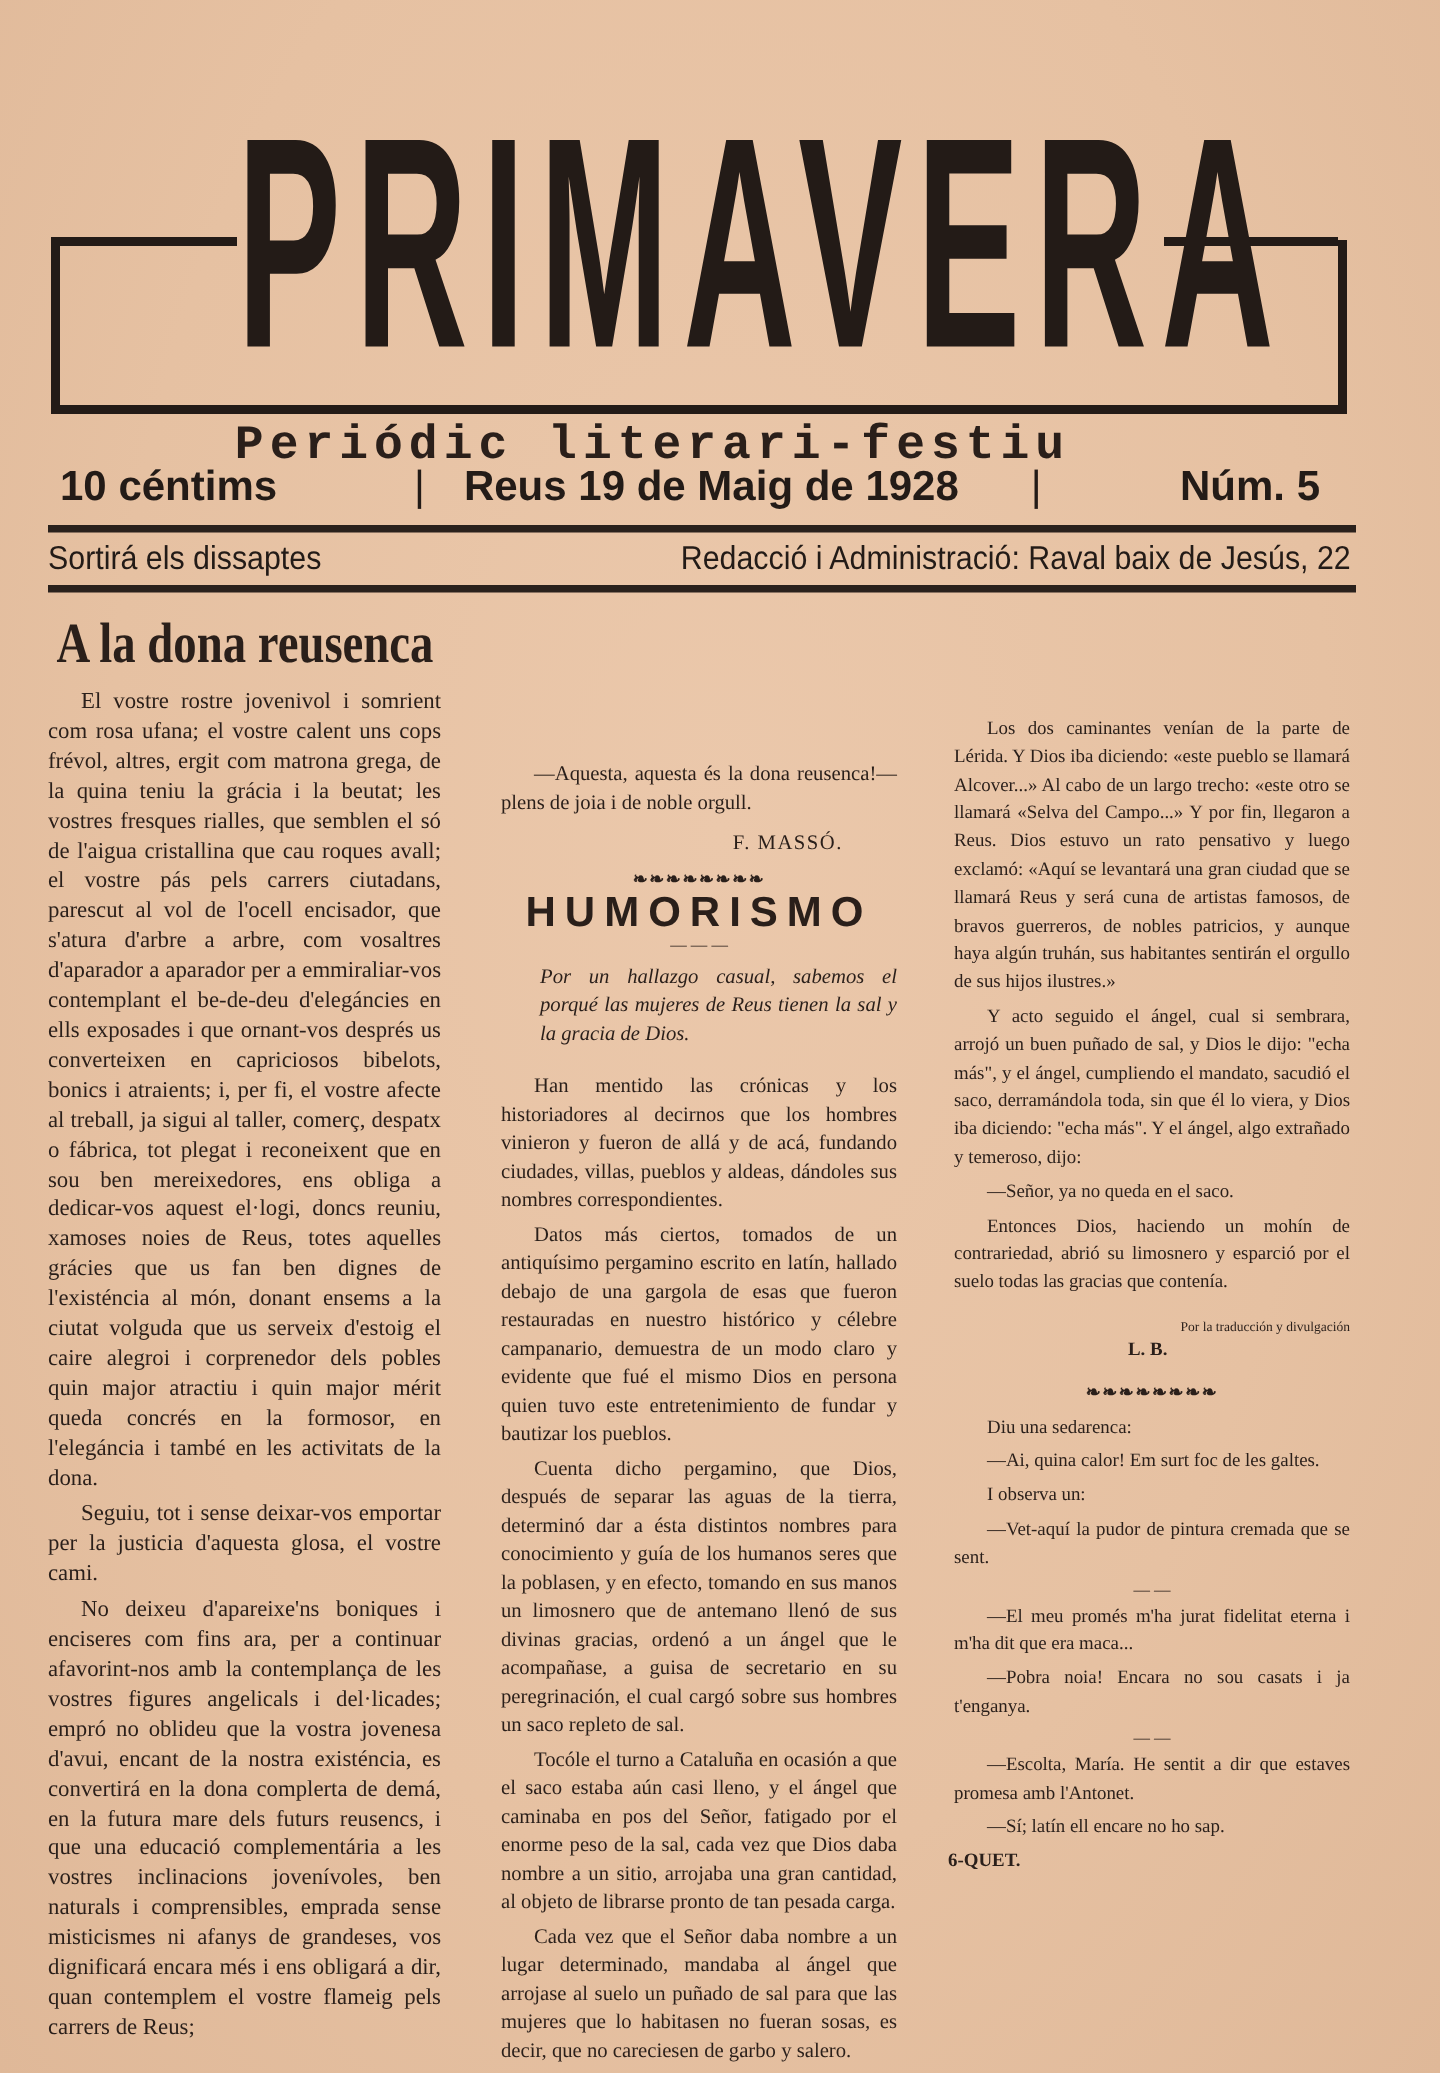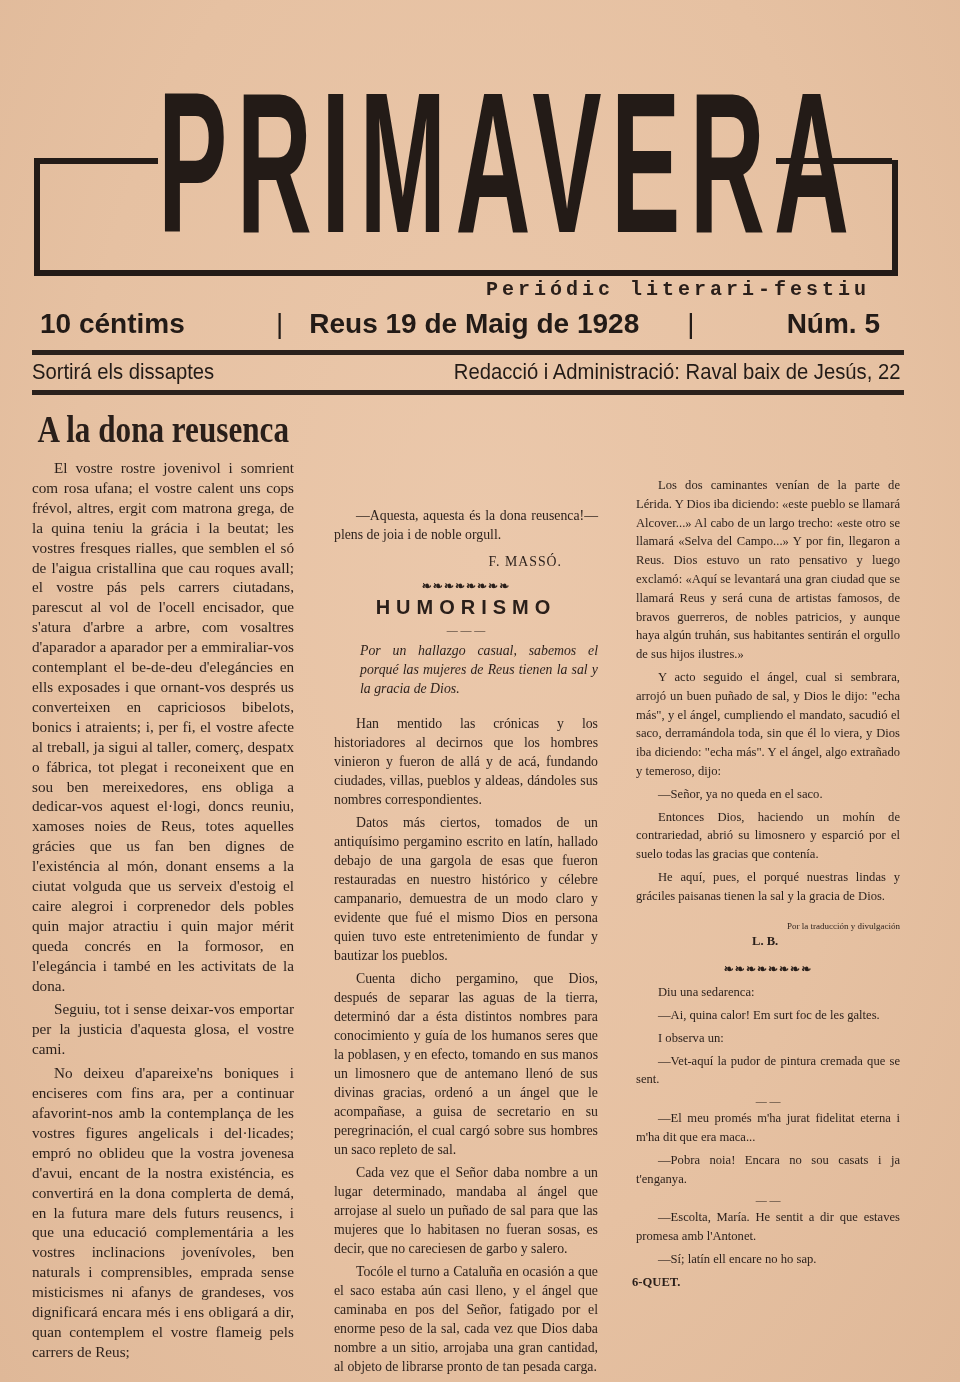--- a/index.html
+++ b/index.html
@@ -22,22 +22,22 @@
     .mast-top-right { position:absolute; left:776px; top:158px; width:116px; height:6px; background:#231b17; }
     .mast-title {
       position:absolute; left:158px; top:68px; width:620px; height:190px;
       display:flex; align-items:center; justify-content:space-between;
       font-family:"Liberation Sans", sans-serif; font-weight:bold;
       font-size:200px; line-height:1; color:#231b17;
       transform:scaleX(0.52); transform-origin:left center;
       letter-spacing:18px; white-space:nowrap;
     }
     .subtitle {
-      position:absolute; left:0; width:870px; top:278px; text-align:right;
-      font-family:"Liberation Mono", monospace; font-size:20px; letter-spacing:4px;
+      position:absolute; left:0; width:870px; top:278px; text-align:center;
+      font-family:"Liberation Mono", monospace; font-size:32px; letter-spacing:4px;
       color:#2a1f1a; font-weight:bold;
     }
     .infobar {
       position:absolute; left:40px; top:308px; width:840px; height:40px;
       display:flex; 
       font-family:"Liberation Sans", sans-serif; font-weight:bold; font-size:28px; color:#231b17;
     }
     .infobar .sep { font-weight:normal; font-size:28px; margin:0 26px; }
     .infobar .price { width:210px; }
     .infobar .date { margin-left:0; }
@@ -62,21 +62,21 @@
 
     .head1 {
       font-family:"Liberation Serif", serif; font-weight:bold; font-size:38px; line-height:50px;
       text-align:center; transform:scaleX(0.82); transform-origin:left center; width:330px;
       margin-bottom:2px; white-space:nowrap;
     }
     .sign { text-align:right; padding-right:40px; margin:8px 0 4px; letter-spacing:1px; }
     .orn { text-align:center; font-size:12px; font-weight:bold; letter-spacing:1px; margin:6px 0 2px; }
     .humor {
       text-align:center; font-family:"Liberation Sans", sans-serif; font-weight:bold;
-      font-size:20px; letter-spacing:6px; margin:0 0 8px;
+      font-size:28px; letter-spacing:6px; margin:0 0 8px;
     }
     .dash { text-align:center; font-size:11px; line-height:10px; margin-bottom:6px; }
     .intro { font-style:italic; text-indent:0 !important; padding-left:26px; margin-bottom:16px !important; }
     .credit { text-align:right; font-size:9px; font-weight:normal; margin-top:14px; line-height:12px; padding-right:4px; }
     .credit-init { text-align:left; padding-left:120px; font-weight:bold; margin-bottom:10px; }
     .head3 {
       font-family:"Liberation Sans", sans-serif; font-weight:bold; font-size:22px; line-height:30px;
       padding-left:24px; margin:6px 0 4px;
     }
     .c3 .sep-dash { text-align:center; margin:8px 0 4px; font-size:11px; line-height:8px; }
@@ -117,30 +117,29 @@
   <div class="col c2">
     <p style="margin-top:102px;">—Aquesta, aquesta és la dona reusenca!—plens de joia i de noble orgull.</p>
     <div class="sign">F. MASSÓ.</div>
     <div class="orn">❧❧❧❧❧❧❧❧</div>
     <div class="humor">HUMORISMO</div>
     <div class="dash">— — —</div>
     <p class="intro">Por un hallazgo casual, sabemos el porqué las mujeres de Reus tienen la sal y la gracia de Dios.</p>
     <p>Han mentido las crónicas y los historiadores al decirnos que los hombres vinieron y fueron de allá y de acá, fundando ciudades, villas, pueblos y aldeas, dándoles sus nombres correspondientes.</p>
     <p>Datos más ciertos, tomados de un antiquísimo pergamino escrito en latín, hallado debajo de una gargola de esas que fueron restauradas en nuestro histórico y célebre campanario, demuestra de un modo claro y evidente que fué el mismo Dios en persona quien tuvo este entretenimiento de fundar y bautizar los pueblos.</p>
     <p>Cuenta dicho pergamino, que Dios, después de separar las aguas de la tierra, determinó dar a ésta distintos nombres para conocimiento y guía de los humanos seres que la poblasen, y en efecto, tomando en sus manos un limosnero que de antemano llenó de sus divinas gracias, ordenó a un ángel que le acompañase, a guisa de secretario en su peregrinación, el cual cargó sobre sus hombres un saco repleto de sal.</p>
+    <p>Tocóle el turno a Cataluña en ocasión a que el saco estaba aún casi lleno, y el ángel que caminaba en pos del Señor, fatigado por el enorme peso de la sal, cada vez que Dios daba nombre a un sitio, arrojaba una gran cantidad, al objeto de librarse pronto de tan pesada carga.</p>
     <p>Cada vez que el Señor daba nombre a un lugar determinado, mandaba al ángel que arrojase al suelo un puñado de sal para que las mujeres que lo habitasen no fueran sosas, es decir, que no careciesen de garbo y salero.</p>
-    <p>Tocóle el turno a Cataluña en ocasión a que el saco estaba aún casi lleno, y el ángel que caminaba en pos del Señor, fatigado por el enorme peso de la sal, cada vez que Dios daba nombre a un sitio, arrojaba una gran cantidad, al objeto de librarse pronto de tan pesada carga.</p>
   </div>
 
   <div class="col c3">
     <p style="margin-top:72px;">Los dos caminantes venían de la parte de Lérida. Y Dios iba diciendo: «este pueblo se llamará Alcover...» Al cabo de un largo trecho: «este otro se llamará «Selva del Campo...» Y por fin, llegaron a Reus. Dios estuvo un rato pensativo y luego exclamó: «Aquí se levantará una gran ciudad que se llamará Reus y será cuna de artistas famosos, de bravos guerreros, de nobles patricios, y aunque haya algún truhán, sus habitantes sentirán el orgullo de sus hijos ilustres.»</p>
     <p>Y acto seguido el ángel, cual si sembrara, arrojó un buen puñado de sal, y Dios le dijo: "echa más", y el ángel, cumpliendo el mandato, sacudió el saco, derramándola toda, sin que él lo viera, y Dios iba diciendo: "echa más". Y el ángel, algo extrañado y temeroso, dijo:</p>
     <p>—Señor, ya no queda en el saco.</p>
     <p>Entonces Dios, haciendo un mohín de contrariedad, abrió su limosnero y esparció por el suelo todas las gracias que contenía.</p>
-    <p>He aquí, pues, el porqué nuestras lindas y gráciles paisanas tienen la sal y la gracia de Dios.</p>
     <div class="credit">Por la traducción y divulgación</div>
     <div class="credit-init">L. B.</div>
     <div class="orn">❧❧❧❧❧❧❧❧</div>
     <p>Diu una sedarenca:</p>
     <p>—Ai, quina calor! Em surt foc de les galtes.</p>
     <p>I observa un:</p>
     <p>—Vet-aquí la pudor de pintura cremada que se sent.</p>
     <div class="sep-dash">— —</div>
     <p>—El meu promés m'ha jurat fidelitat eterna i m'ha dit que era maca...</p>
     <p>—Pobra noia! Encara no sou casats i ja t'enganya.</p>

